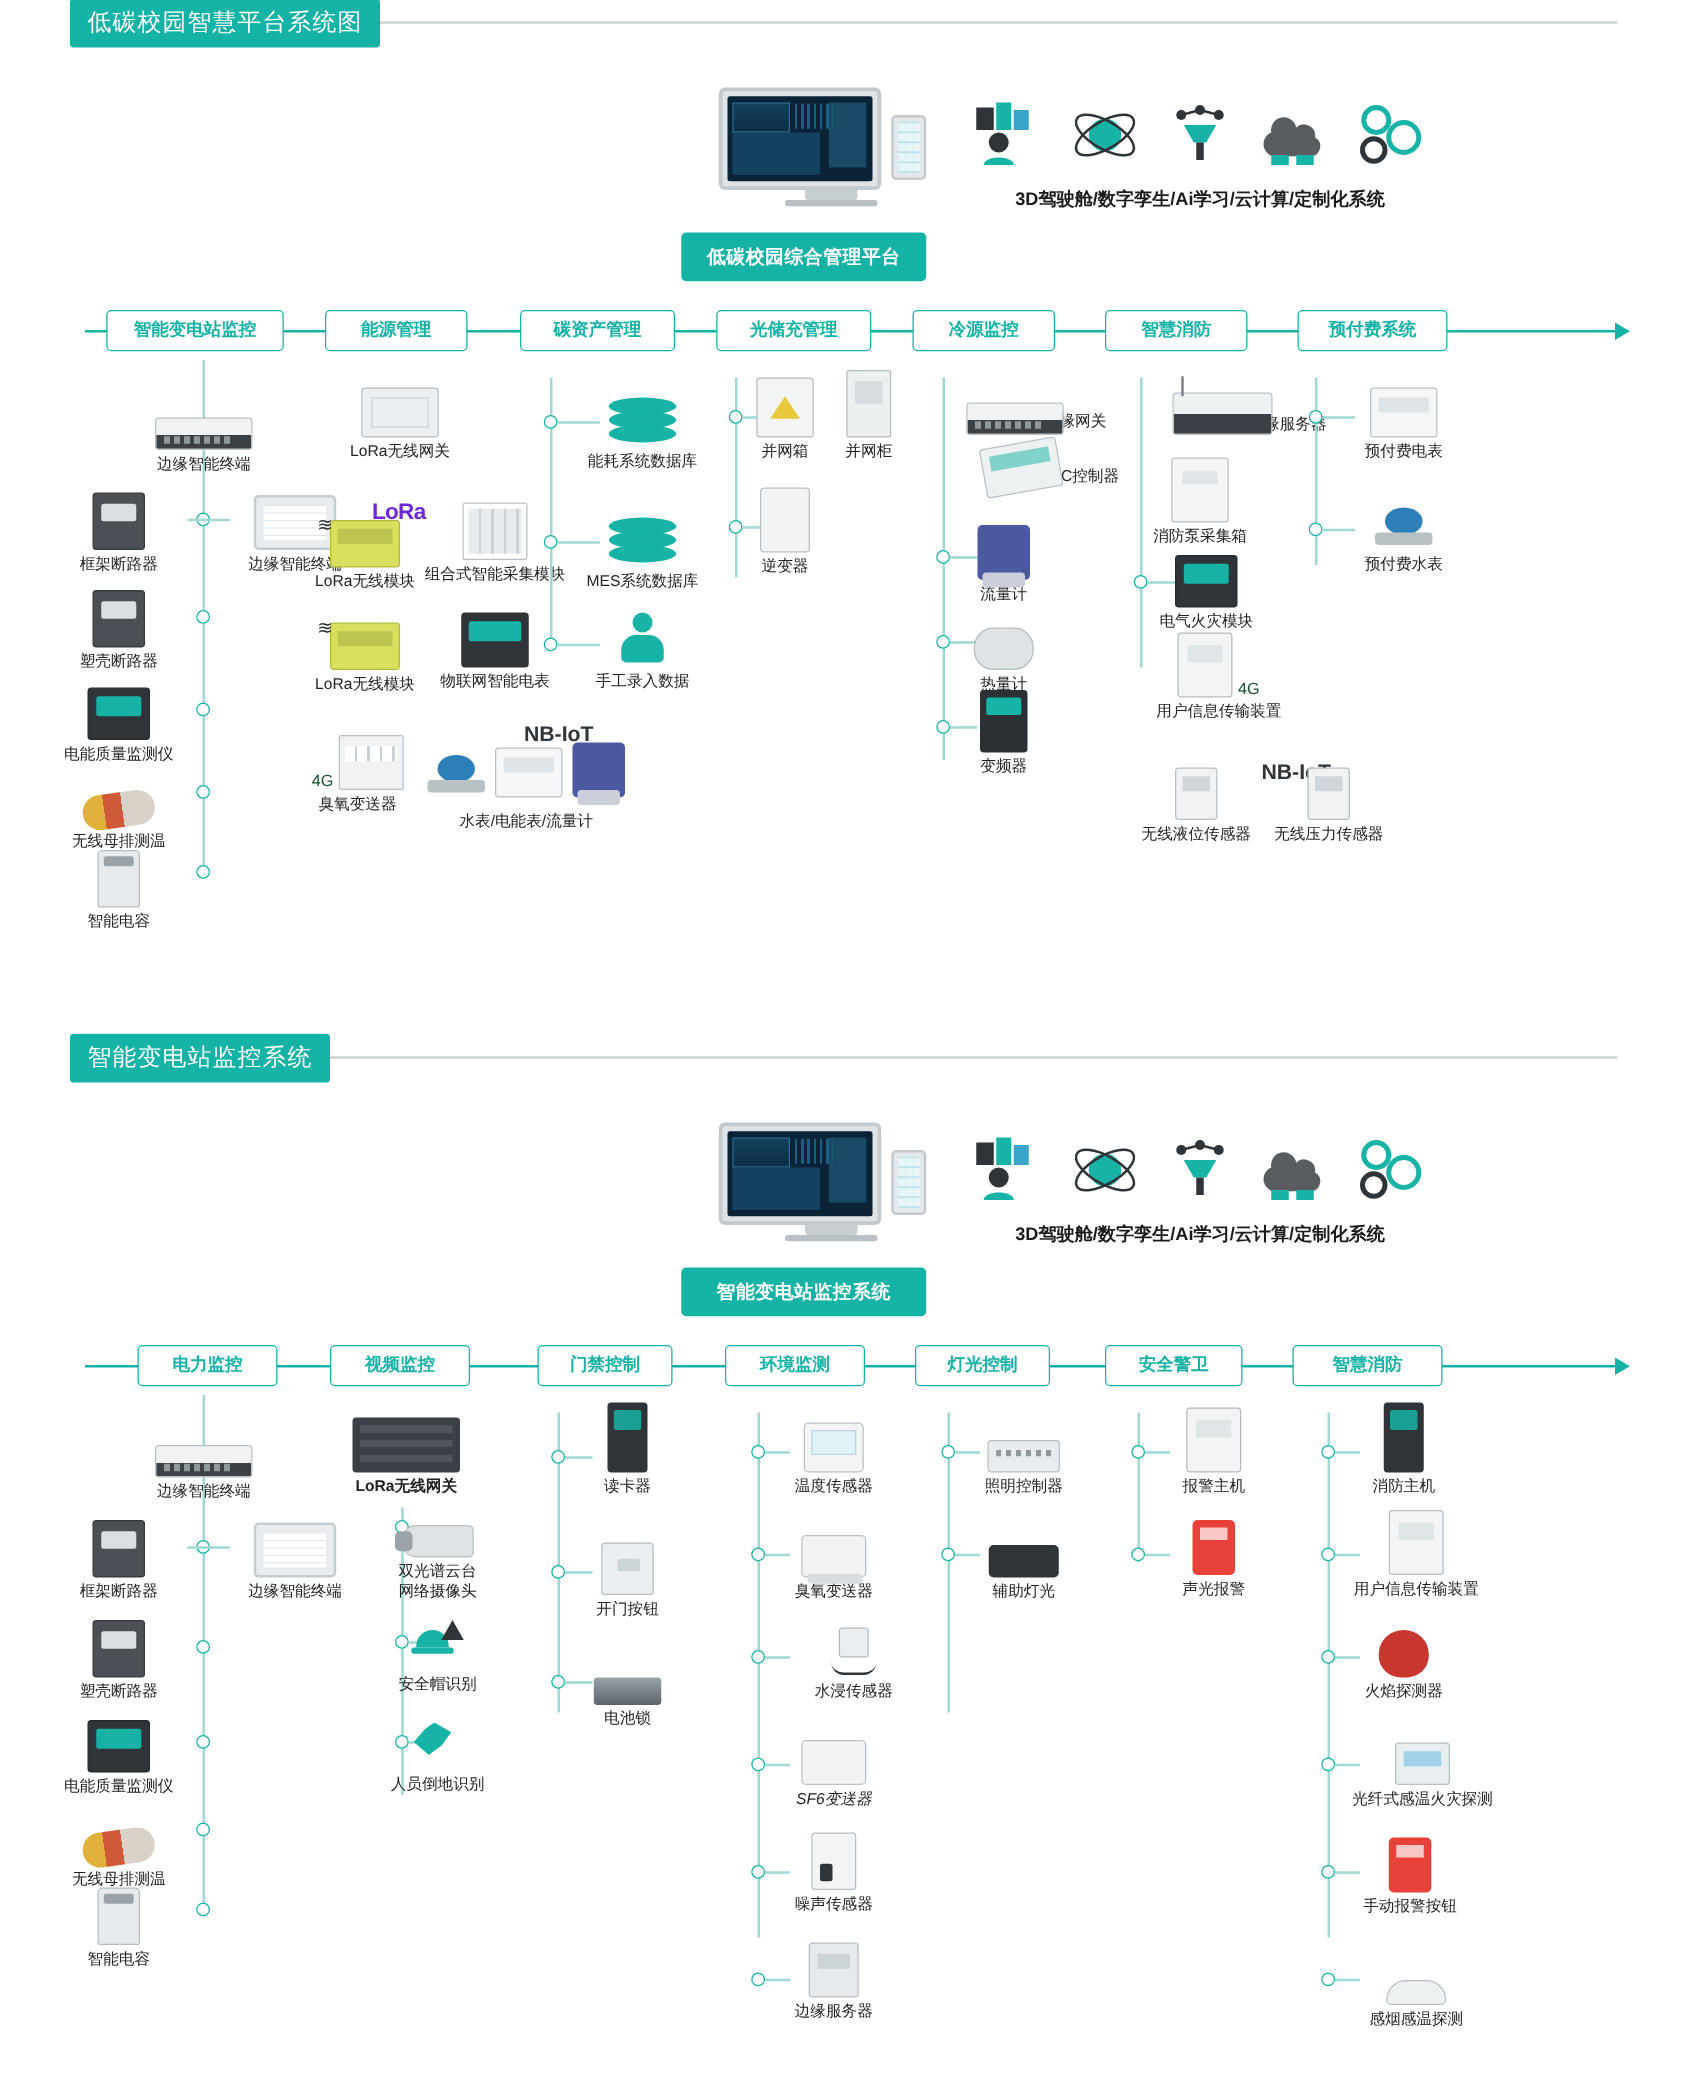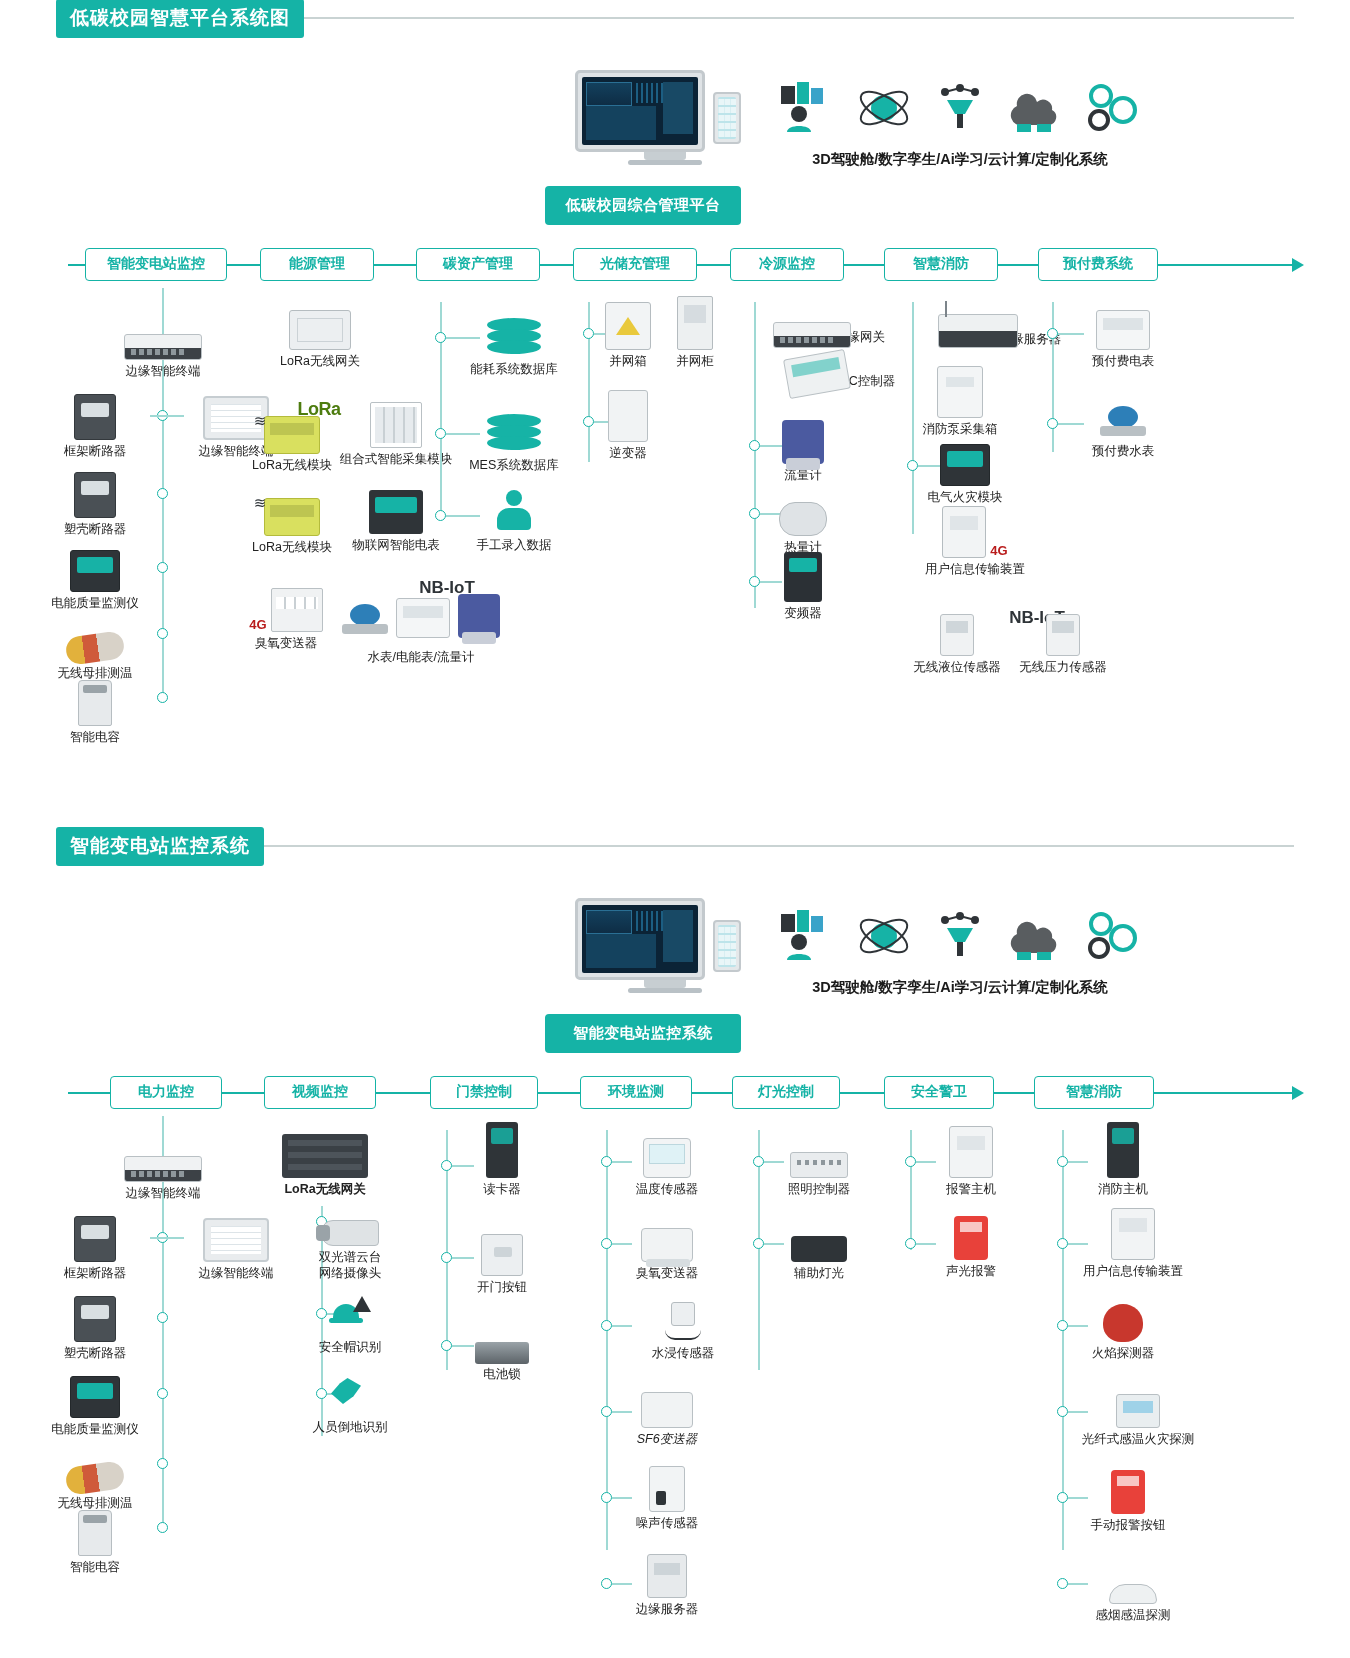--- a/index.html
+++ b/index.html
@@ -17,21 +17,21 @@
     position: relative;
     display: flex;
     align-items: center;
     height: 36px;
     margin: 0 56px 0 56px;
   }
   .section-title {
     background: #15b3a6;
     color: #fff;
     font-size: 19px;
-    font-weight: bold;
+    font-weight: normal;
     letter-spacing: 1px;
     padding: 6px 14px 7px 14px;
     border-radius: 3px;
     white-space: nowrap;
     z-index: 2;
   }
   .section-rule {
     flex: 1;
     height: 2px;
     background: #c9d3d3;
@@ -569,22 +569,22 @@
     width: 54px; height: 44px;
     background: #2f3438; border-radius: 3px;
   }
   .dev-iotmeter::after{
     content:"";position:absolute;left:6px;top:7px;right:6px;height:16px;background:#16b3a6;border-radius:2px;
   }
   .dev-wifi {
     position:absolute; left:-14px; top:-4px; width: 18px; height: 16px;
     color: #2f3438; font-size: 15px; line-height: 1;
   }
-  .badge-4g { font-size: 13px; font-weight: bold; color:#b91c1c;margin-top:26px; }
-  .lora-logo { font-size: 18px; font-weight: bold; color:#4d7c0f; letter-spacing:-.5px; }
+  .badge-4g { font-size: 13px; font-weight: normal; color:#14532d;margin-top:26px; }
+  .lora-logo { font-size: 18px; font-weight: bold; color:#6d28d9; letter-spacing:-.5px; }
   .nbiot-logo { font-size: 17px; font-weight: bold; color:#2f3438; }
 
   .multi-img { display:flex; gap:8px; align-items:flex-end; justify-content:center; }
 </style>
 </head>
 <body>
 
 <div class="page">
 
   <div class="section-head">

